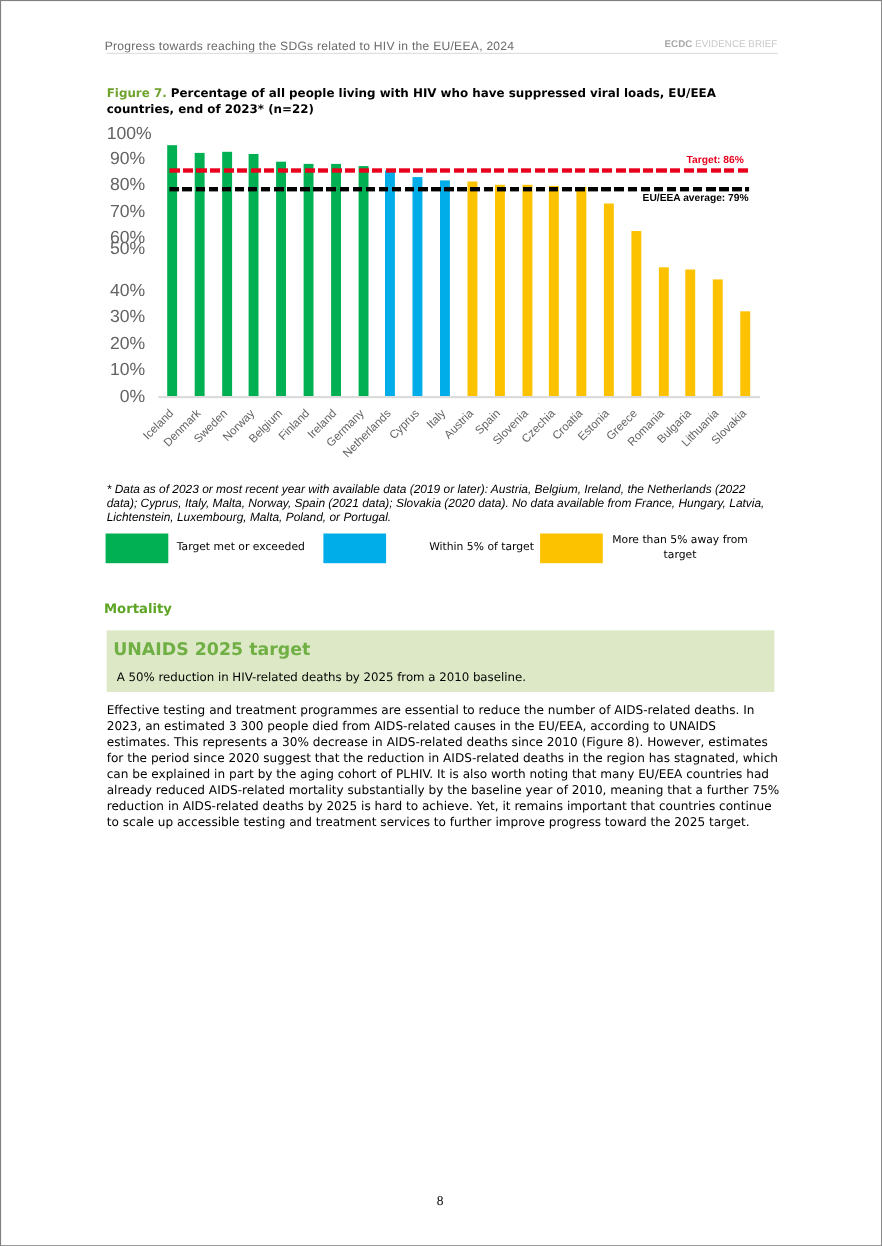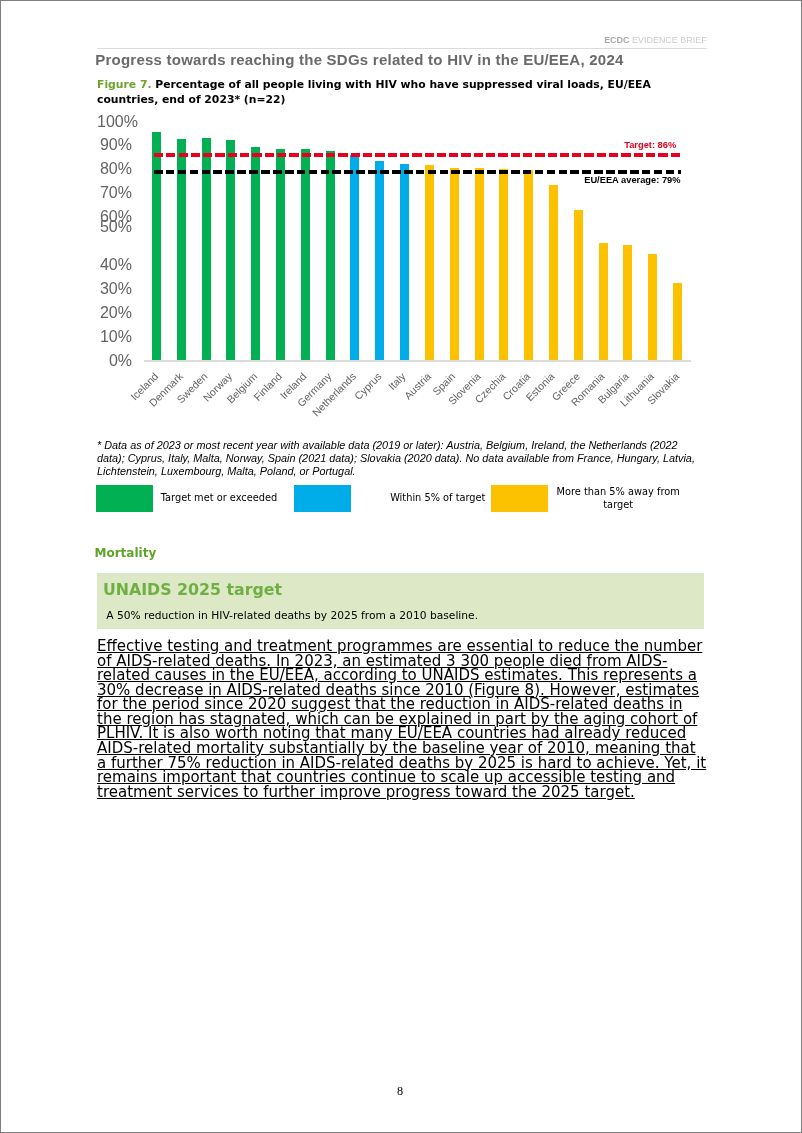--- a/index.html
+++ b/index.html
@@ -1,21 +1,21 @@
 <!DOCTYPE html>
 <html><head>
 <meta charset="utf-8">
 <style>
   html,body{margin:0;padding:0;}
   body{width:802px;height:1133px;background:#fff;font-family:"Liberation Sans",sans-serif;-webkit-font-smoothing:antialiased;}
   #page{position:absolute;left:0;top:0;width:802px;height:1133px;box-sizing:border-box;border:1px solid #808080;background:#fff;overflow:hidden;}
 
   
   #runhead{position:absolute;left:94.2px;top:33.5px;width:611px;height:14px;}
-  #runhead .hl{position:absolute;left:0;top:16px;font-size:15px;font-weight:bold;color:#6a6a6a;letter-spacing:0.24px;white-space:nowrap;}
+  #runhead .hl{position:absolute;left:0;top:1px;font-size:11px;font-weight:normal;color:#6a6a6a;letter-spacing:0.24px;white-space:nowrap;}
   #runhead .hr{position:absolute;right:-0.5px;top:0.6px;font-size:8.9px;color:#c9c9c9;letter-spacing:0.05px;white-space:nowrap;}
   #runhead .hr b{color:#a8a8a8;font-weight:bold;margin-left:44px;}
   #headrule{position:absolute;left:96px;top:47.2px;width:609.5px;height:1px;background:#dcdcdc;}
 
   
   #figcap{position:absolute;left:96px;top:77px;width:562px;font-family:"DejaVu Sans",sans-serif;font-size:10.8px;font-weight:bold;color:#000;line-height:14.6px;}
   #figcap .fignum{color:#6FA32E;}
 
   
   #chart{position:absolute;left:96px;top:108px;width:610px;height:310px;}
@@ -38,21 +38,21 @@
   
   #legend{position:absolute;left:95px;top:483.7px;width:612px;height:32px;font-family:"DejaVu Sans",sans-serif;}
   .lgsw{position:absolute;top:0.6px;width:57px;height:27.2px;}
   .lgtx{position:absolute;font-size:9.8px;color:#000;line-height:13.6px;}
 
   
   #secheading{position:absolute;left:93.5px;top:543px;font-family:"DejaVu Sans",sans-serif;font-size:12px;font-weight:bold;color:#5EA526;line-height:18px;}
   #callout{position:absolute;left:96.4px;top:571.8px;width:606.4px;height:55.9px;background:#dde8c6;}
   #callout .ctitle{position:absolute;left:5.5px;top:8.5px;font-family:"DejaVu Sans",sans-serif;font-size:15.8px;font-weight:bold;color:#6FAF43;line-height:18px;}
   #callout .ctext{position:absolute;left:8.8px;top:36.2px;font-family:"DejaVu Sans",sans-serif;font-size:10.7px;color:#000;line-height:13px;}
-  #para{position:absolute;left:96px;top:638px;width:612px;font-family:"DejaVu Sans",sans-serif;font-size:15px;color:#000;line-height:14.56px;text-decoration:underline;}
+  #para{position:absolute;left:96px;top:638px;width:612px;font-family:"DejaVu Sans",sans-serif;font-size:11px;color:#000;line-height:14.56px;}
 
   
   #pagenum{position:absolute;left:-2px;top:1083px;width:802px;text-align:center;font-size:12.2px;color:#000;font-family:"Liberation Serif",serif;}
 </style>
 </head>
 <body>
 
 <div id="page">
 
   <div id="runhead">

